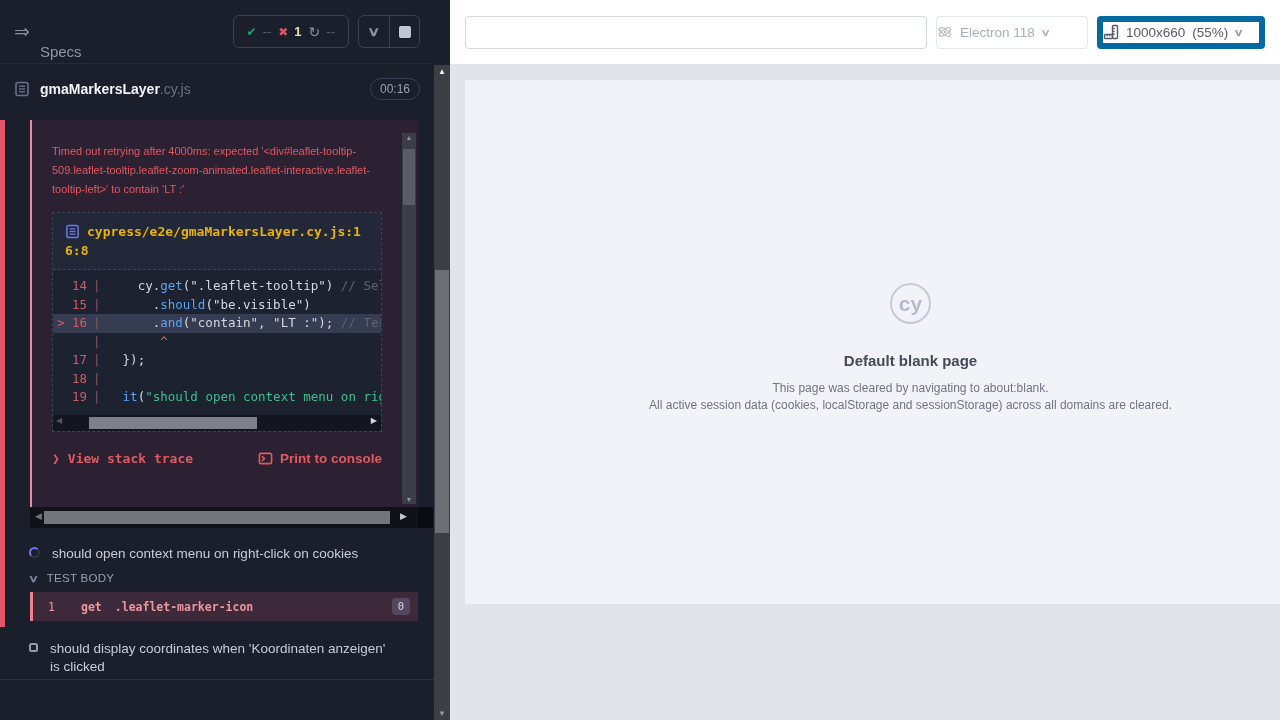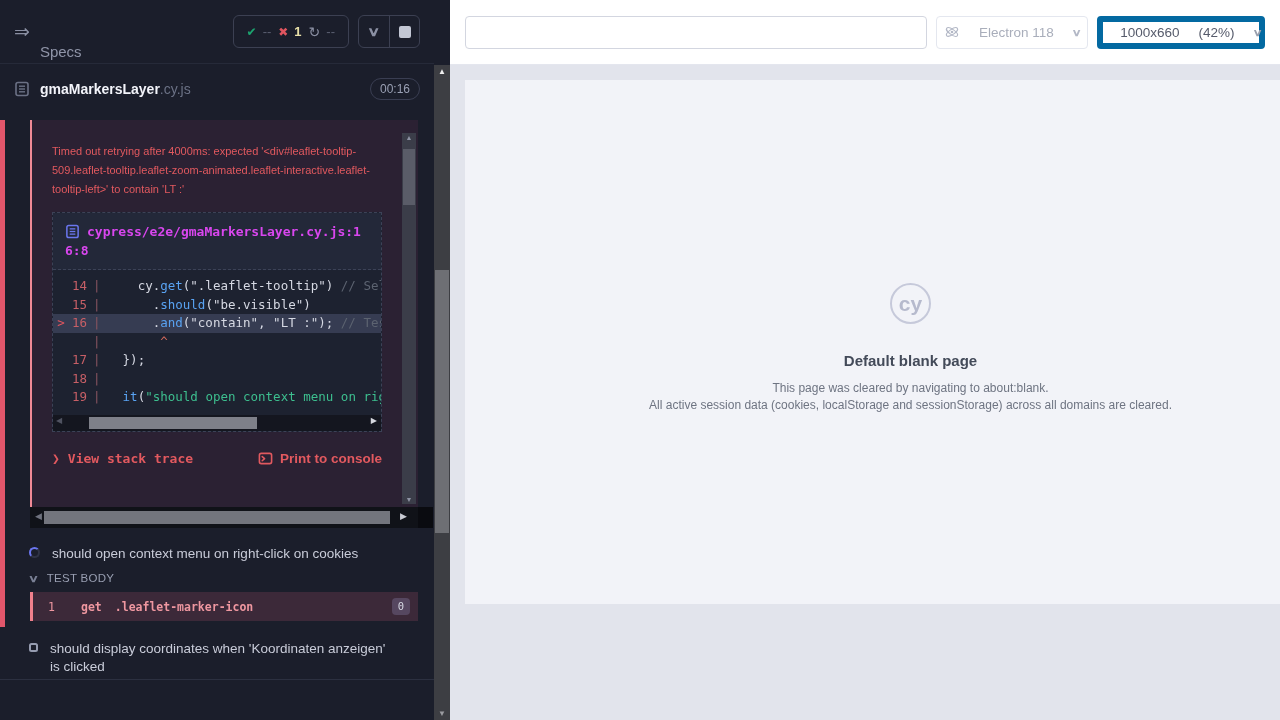--- a/index.html
+++ b/index.html
@@ -37,21 +37,21 @@
                 font-size:12px; padding:3px 9px; }
 
   .fail-accent { position:absolute; left:0; top:120px; width:5px; height:507px; background:#e2566b; }
 
   
   .error-panel { position:absolute; left:30px; top:120px; width:388px; height:387px;
                  background:#2b2133; border-left:2px solid #f08a96; padding:22px 36px 0 20px; }
   .err-msg { color:#e2595f; font-size:11px; line-height:19px; width:324px; word-wrap:break-word; }
   .code-frame { margin-top:13px; width:330px; border:1px dashed #3c4257; background:#1d2230; }
   .cf-header { background:#232839; border-bottom:1px dashed #3c4257; padding:9px 12px;
-               color:#d946ef; font-family:"DejaVu Sans Mono", monospace; font-size:13px; font-weight:bold;
+               color:#eab308; font-family:"DejaVu Sans Mono", monospace; font-size:13px; font-weight:bold;
                line-height:19px; word-break:break-all; }
   .cf-file-ic { display:inline-block; vertical-align:-3px; margin-right:7px; }
   .cf-code { padding:7px 0 8px 0; font-family:"DejaVu Sans Mono", monospace; font-size:12.5px;
              line-height:18.5px; overflow:hidden; white-space:pre; }
   .code-line { display:flex; white-space:pre; }
   .code-line.hl { background:#363c52; }
   .ln-arrow { width:16px; text-align:center; color:#e0555f; flex-shrink:0; }
   .ln-num { width:18px; text-align:right; color:#c75f66; flex-shrink:0; }
   .ln-pipe { color:#8a5560; padding:0 7px 0 6px; flex-shrink:0; }
   .tk-plain { color:#d6d9e3; }
@@ -115,21 +115,21 @@
   .sb-down { position:absolute; bottom:2px; left:0; right:0; text-align:center; color:#9a9ba0; font-size:8px; }
 
   
   .main { flex:1; position:relative; background:#e2e4ec; }
   .topbar { height:65px; background:#ffffff; border-bottom:1px solid #e4e6ee;
             display:flex; align-items:center; padding:0 15px; }
   .url-input { width:462px; height:33px; border:1px solid #d3d6e0; border-radius:4px; background:#fff;
                font-size:13px; color:#434a59; padding:0 10px; outline:none; }
   .tb-spacer { flex:1; }
   .tb-btn { height:33px; border-radius:4px; background:#fff; display:flex; align-items:center;
-            justify-content:center; gap:19px; font-size:13.5px; cursor:pointer; }
+            gap:7px; font-size:13.5px; cursor:pointer; }
   .btn-electron { width:152px; border:1px solid #e4e7ef; color:#a9aebb; margin-right:9px; }
   .btn-viewport { width:168px; border:6px solid #0369a1; color:#565b6b; }
   .tb-chev-sm { font-size:10px; font-weight:bold; transform:scaleX(1.4); color:#b3b8c6; }
   .btn-viewport .tb-chev-sm { color:#9aa0ae; }
 
   .aut { position:absolute; left:15px; top:80px; width:891px; height:524px; background:#f2f3f8;
          display:flex; flex-direction:column; align-items:center; }
   .cy-logo { margin-top:203px; width:41px; height:41px; border:2.5px solid #c6c9da; border-radius:50%;
              display:flex; align-items:center; justify-content:center;
              color:#b6bacd; font-size:21px; font-weight:bold; letter-spacing:0; }
@@ -285,21 +285,21 @@
             <rect x="9.5" y="1.5" width="5" height="13" rx="1"></rect>
             <rect x="1.5" y="10.5" width="8" height="4" rx="1"></rect>
             <line x1="9.5" y1="4.5" x2="11.7" y2="4.5"></line>
             <line x1="9.5" y1="7.5" x2="11.7" y2="7.5"></line>
             <line x1="9.5" y1="10.2" x2="11.7" y2="10.2"></line>
             <line x1="4.2" y1="10.5" x2="4.2" y2="12.2"></line>
             <line x1="6.8" y1="10.5" x2="6.8" y2="12.2"></line>
           </g>
         </svg>
         <span>1000x660</span>
-        <span>(42%)</span>
+        <span>(55%)</span>
         <span class="tb-chev-sm">∨</span>
       </div>
     </div>
 
     <div class="aut">
       <div class="cy-logo">
         <span>cy</span>
       </div>
       <div class="blank-title">Default blank page</div>
       <div class="blank-line first">This page was cleared by navigating to about:blank.</div>

